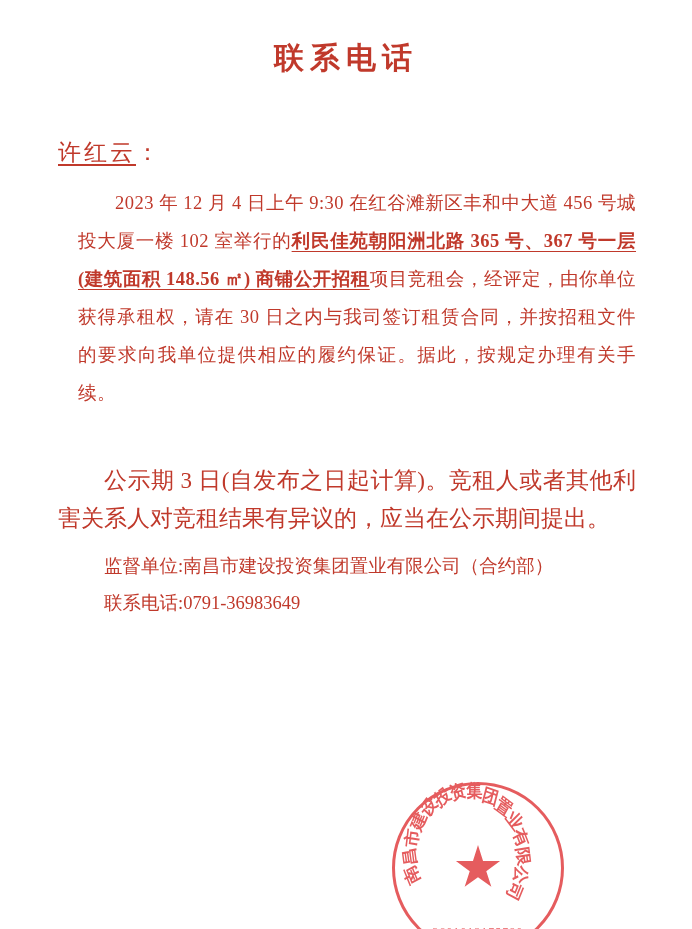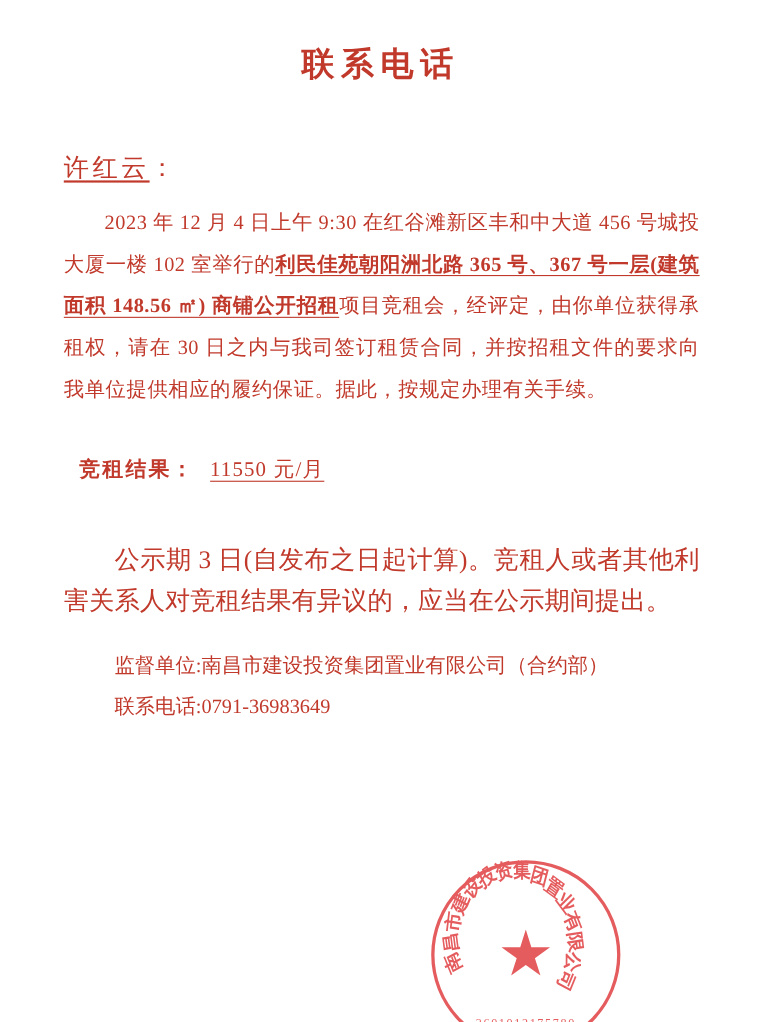--- a/index.html
+++ b/index.html
@@ -38,21 +38,21 @@
     color: #c0392b;
     letter-spacing: 1px;
   }
   .recipient .name {
     text-decoration: underline;
     text-underline-offset: 4px;
     letter-spacing: 3px;
   }
   .body-block {
     margin-top: 16px;
-    margin-left: 58px;
+    margin-left: 78px;
     margin-right: 56px;
     font-size: 18.5px;
     line-height: 38px;
     text-align: justify;
     text-justify: inter-ideograph;
     color: #c0392b;
     letter-spacing: 0.5px;
   }
   .indent {
     text-indent: 2em;
@@ -85,21 +85,21 @@
     margin-top: 50px;
     margin-left: 58px;
     margin-right: 56px;
     font-size: 23px;
     line-height: 38px;
     text-align: justify;
     text-justify: inter-ideograph;
     color: #c0392b;
   }
   .contact-block {
-    margin-top: 22px;
+    margin-top: 10px;
     margin-left: 104px;
     font-size: 18.5px;
     line-height: 37px;
     color: #c0392b;
   }
   .signature-block {
     position: absolute;
     left: 216px;
     top: 800px;
     font-size: 18.5px;
@@ -177,23 +177,20 @@
   <div class="title">联系电话</div>
 
   <div class="recipient">
     <span class="name">许红云</span><span>：</span>
   </div>
 
   <div class="body-block indent">
     <span>2023 年 12 月 4 日上午 9:30 在红谷滩新区丰和中大道 456 号城投大厦一楼 102 室举行的</span><span class="u b">利民佳苑朝阳洲北路 365 号、367 号一层(建筑面积 148.56 ㎡) 商铺公开招租</span><span>项目竞租会，经评定，由你单位获得承租权，请在 30 日之内与我司签订租赁合同，并按招租文件的要求向我单位提供相应的履约保证。据此，按规定办理有关手续。</span>
   </div>
 
-  <div class="result-row">
-    <span class="label">竞租结果：</span><span class="value">11550 元/月</span>
-  </div>
 
   <div class="notice-block indent">公示期 3 日(自发布之日起计算)。竞租人或者其他利害关系人对竞租结果有异议的，应当在公示期间提出。</div>
 
   <div class="contact-block">
     <div>监督单位:南昌市建设投资集团置业有限公司（合约部）</div>
     <div>联系电话:0791-36983649</div>
   </div>
 
   <div class="signature-block">
   </div>

